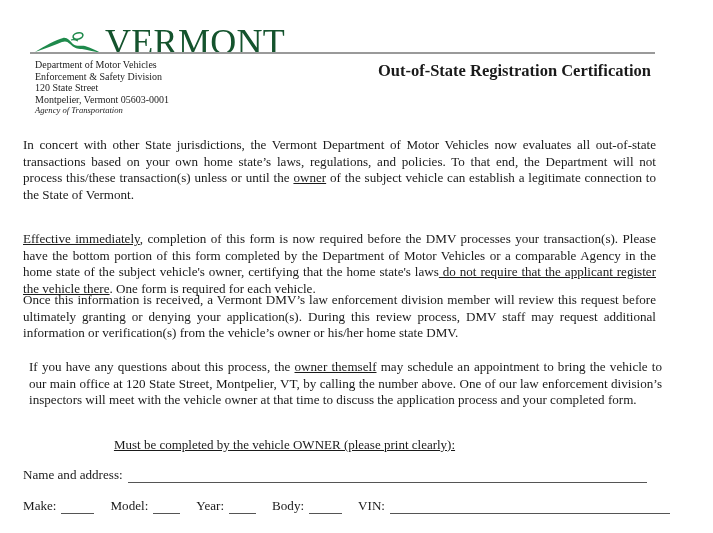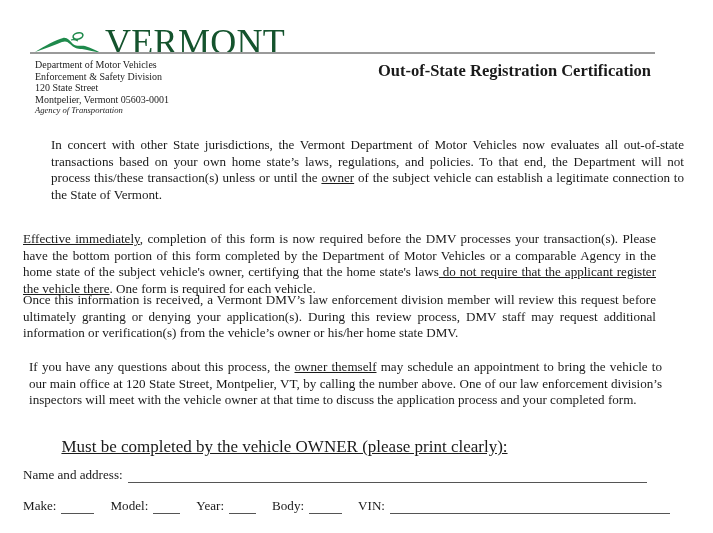--- a/index.html
+++ b/index.html
@@ -94,31 +94,31 @@
     .para {
       position: absolute;
       left: 23px;
       width: 633px;
       font-size: 13.1px;
       line-height: 16.6px;
       text-align: justify;
       color: #1a1a1a;
     }
     .para .u { text-decoration: underline; }
-    .p1 { top: 137px; margin-left: 28px; }
+    .p1 { top: 137px; }
     .p2 { top: 218px; margin-top: 13px; }
     .p3 { top: 292px; }
     .p4 { top: 359px; margin-left: 6px; }
     .owner-heading {
       position: absolute;
       left: 0;
       width: 569px;
       top: 437px;
       text-align: center;
-      font-size: 17px;
+      font-size: 13px;
       text-decoration: underline;
       color: #1a1a1a;
     }
     .field-row {
       position: absolute;
       left: 23px;
       font-size: 13.1px;
       color: #1a1a1a;
       display: flex;
       align-items: flex-end;

